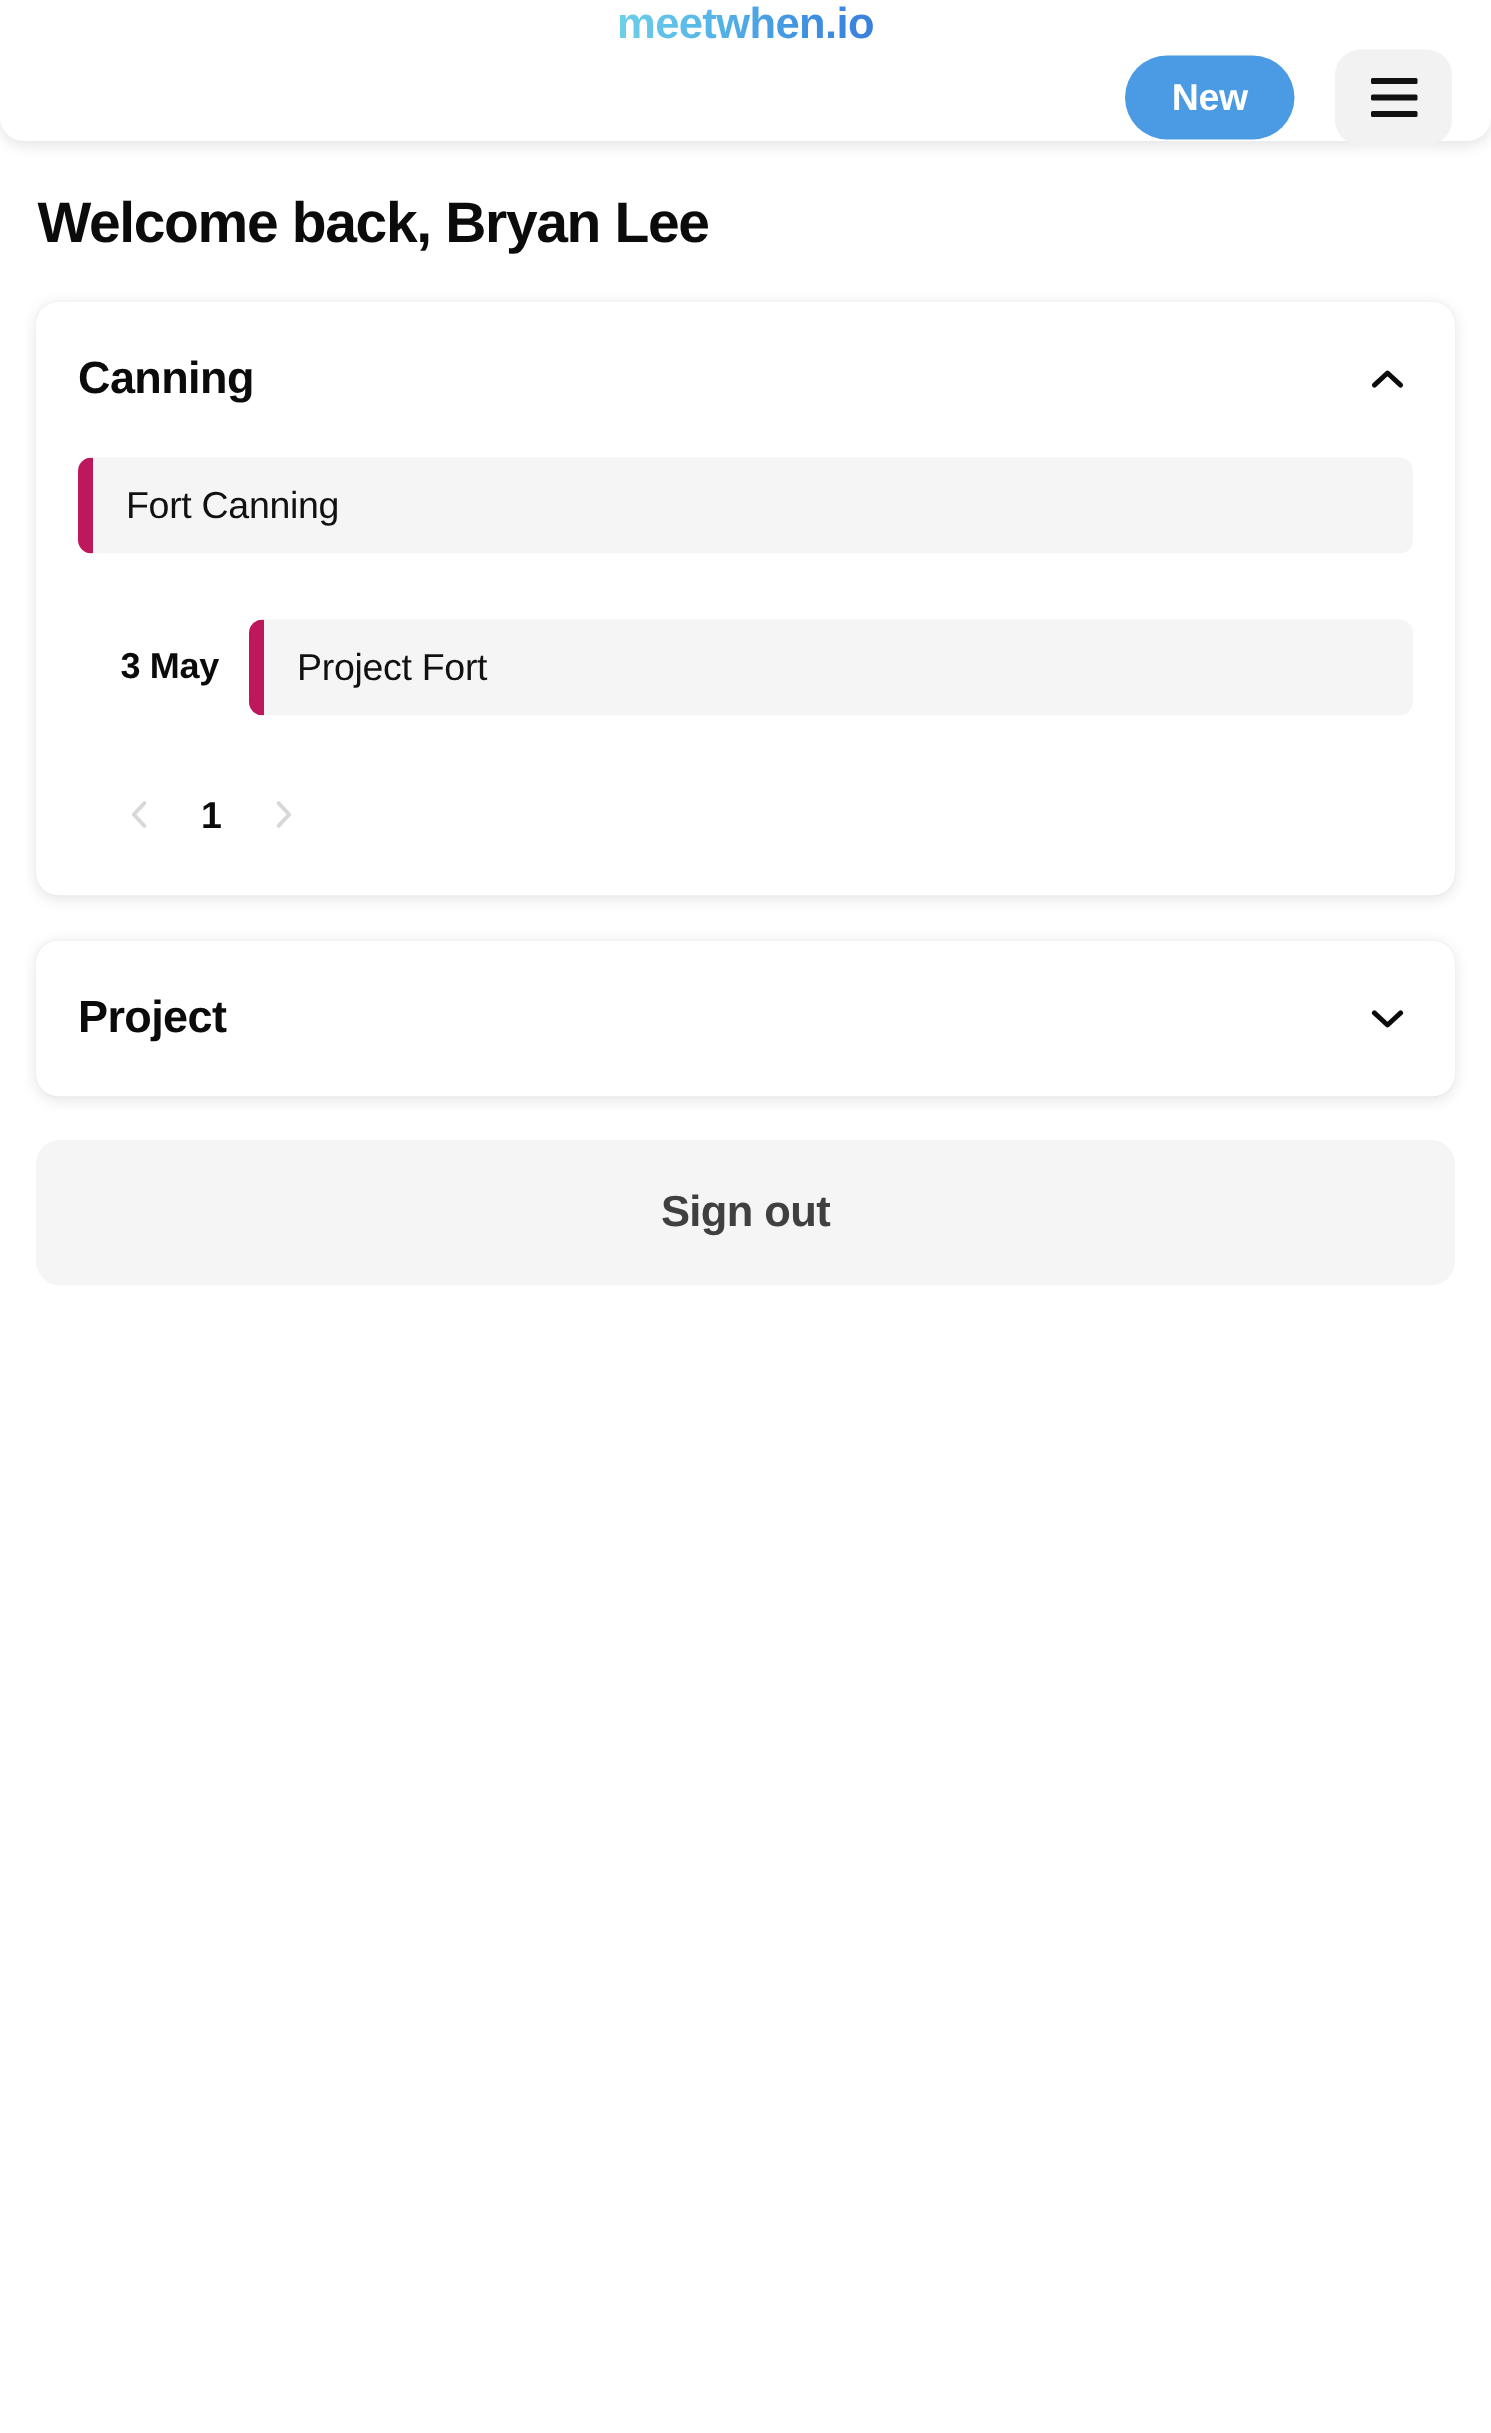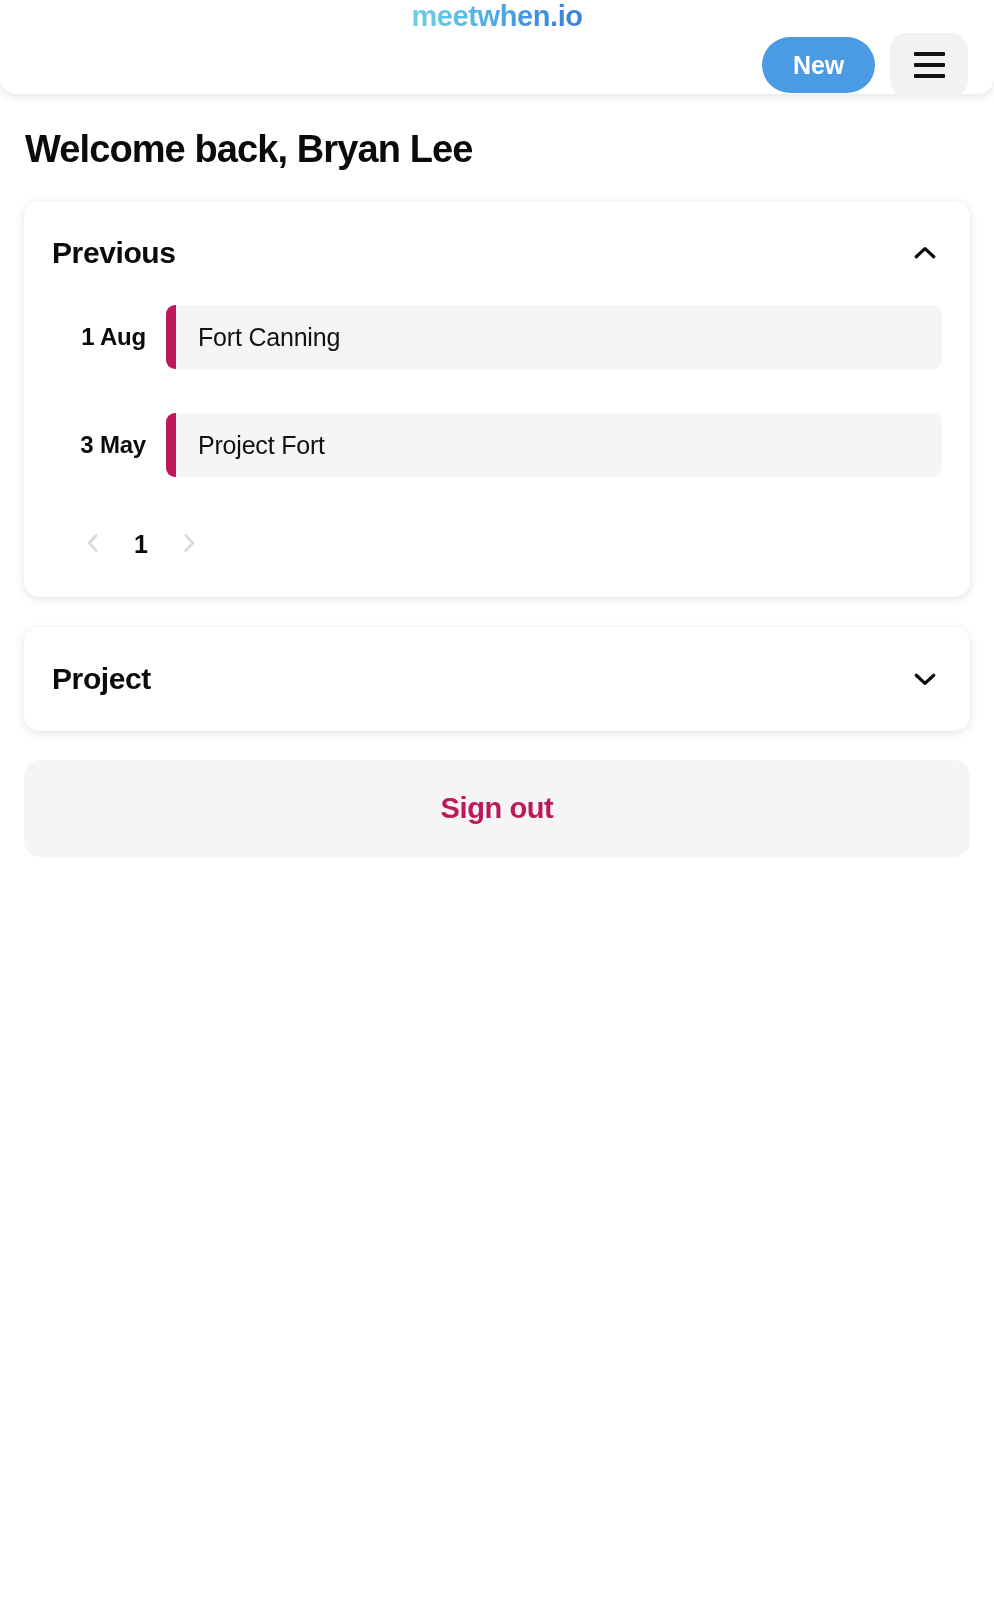--- a/index.html
+++ b/index.html
@@ -46,21 +46,21 @@
     background-clip: text;
     -webkit-text-fill-color: transparent;
     color: #4ba6e4;
     user-select: none;
   }
 
   .header-right {
     margin-left: auto;
     display: flex;
     align-items: center;
-    gap: 15px;
+    gap: 27px;
   }
 
   .new-btn {
     height: 56px;
     min-width: 113px;
     padding: 0 26px;
     border: none;
     border-radius: 28px;
     background: #4a9ae4;
     color: #ffffff;
@@ -213,21 +213,21 @@
     display: block;
     width: 100%;
     margin-top: 29px;
     height: 97px;
     border: none;
     border-radius: 16px;
     background: #f5f5f5;
     font-family: "Liberation Sans", sans-serif;
     font-size: 29px;
     font-weight: bold;
-    color: #be185d;
+    color: #404040;
     letter-spacing: -0.4px;
     cursor: pointer;
   }
 
   .spacer { height: 40px; }
 </style>
 </head>
 <body>
 
 <div class="page">
@@ -246,32 +246,31 @@
     </div>
   </div>
 
   <div class="content">
 
     <h1 class="page-title">Welcome back, Bryan Lee</h1>
 
     <div class="card">
 
       <div class="card-header">
-        <span class="card-title">Previous</span>
+        <span class="card-title">Canning</span>
         <span class="chevron">
           <svg width="30" height="30" viewBox="0 0 24 24" fill="none" stroke="#0b0b0b" stroke-width="2.6" stroke-linecap="round" stroke-linejoin="round">
             <polyline points="5 15 12 8.5 19 15"></polyline>
           </svg>
         </span>
       </div>
 
       <div class="event-list">
 
         <div class="event-row">
-          <div class="event-date">1 Aug</div>
           <div class="event-pill">Fort Canning</div>
         </div>
 
         <div class="event-row">
           <div class="event-date"></div>
         </div>
 
         <div class="event-row">
           <div class="event-date">3 May</div>
           <div class="event-pill">Project Fort</div>

